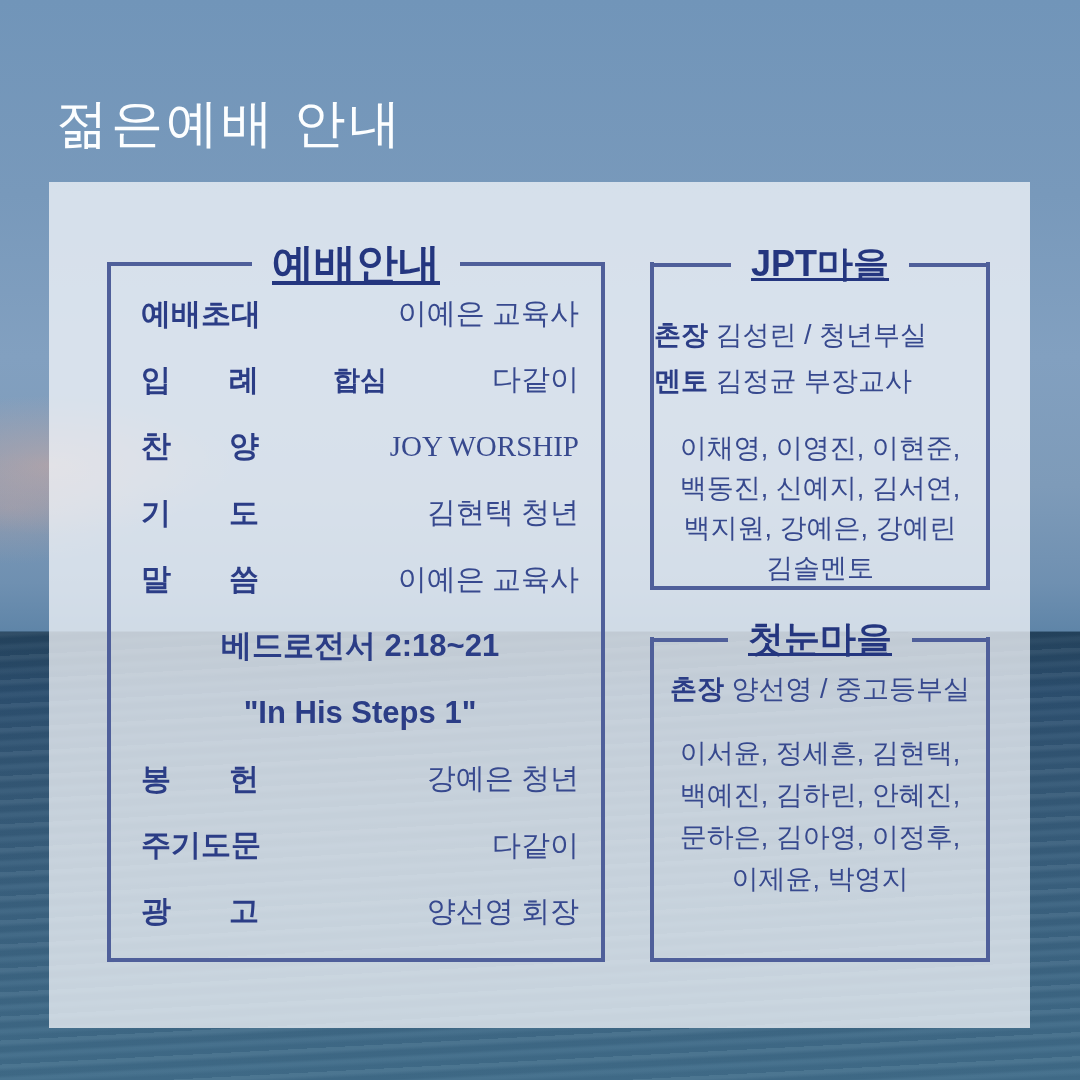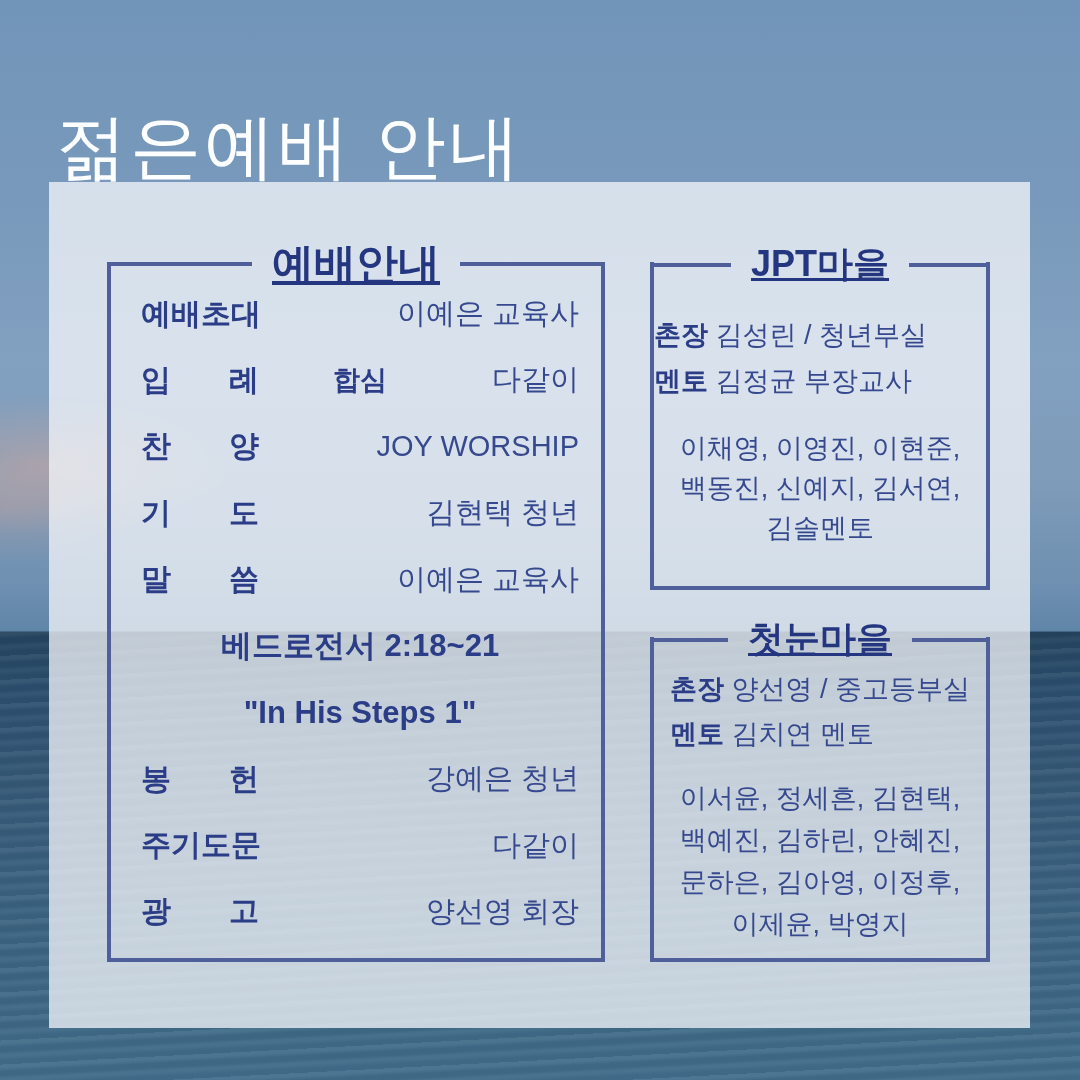--- a/index.html
+++ b/index.html
@@ -26,21 +26,21 @@
       repeating-linear-gradient(177deg,
         rgba(255,255,255,0.055) 0 3px,
         rgba(10,30,50,0.07) 7px 11px,
         rgba(255,255,255,0.03) 14px 16px,
         rgba(5,20,40,0.05) 20px 24px);
     mix-blend-mode:normal;
   }
   
   .page-title{
     position:absolute;left:56px;top:60px;
-    font-size:71px;line-height:1.1;font-weight:100;
+    font-size:52px;line-height:1.1;font-weight:100;
     color:#fcfeff;letter-spacing:3px;white-space:nowrap;
   }
   
   .panel{
     position:absolute;left:49px;top:182px;width:981px;height:846px;
     background:rgba(243,246,250,0.76);
   }
   
   .vbox{
     position:absolute;border:4px solid #4f5f9a;border-top:none;box-sizing:border-box;
@@ -68,21 +68,21 @@
   .row-label{
     display:inline-block;width:118px;
     font-size:30px;font-weight:700;color:#2b3d86;
     text-align:justify;text-align-last:justify;white-space:nowrap;
   }
   .row-mid{
     position:absolute;left:50%;transform:translateX(-50%);
     font-size:27px;font-weight:700;color:#2b3d86;white-space:nowrap;
   }
   .row-value{
-    margin-left:auto;font-size:29px;font-weight:400;color:#37498e;white-space:nowrap;
+    margin-left:auto;font-size:29px;font-weight:400;color:#37498e;white-space:nowrap;font-family:Liberation Serif, serif;
   }
   .row-center{
     width:100%;text-align:center;font-size:31px;font-weight:700;color:#2b3d86;white-space:nowrap;
   }
   
   .v-meta{margin-top:50px;font-size:27px;line-height:46px;color:#37498e;}
   .village-box-2 .v-meta{margin-top:30px;line-height:45px;padding-left:16px;}
   .v-meta .b{font-weight:700;color:#2b3d86;}
   .v-names{margin-top:24px;text-align:center;font-size:27px;line-height:40px;color:#37498e;}
   .village-box-2 .v-names{margin-top:20px;line-height:42px;}
@@ -151,33 +151,33 @@
       <span class="vbox-title">JPT마을</span>
       <span class="hline"></span>
     </div>
     <div class="v-meta">
       <div><span class="b">촌장</span> <span>김성린 / 청년부실</span></div>
       <div><span class="b">멘토</span> <span>김정균 부장교사</span></div>
     </div>
     <div class="v-names">
       <div>이채영, 이영진, 이현준,</div>
       <div>백동진, 신예지, 김서연,</div>
+      <div>백지원, 강예은, 강예린</div>
       <div>김솔멘토</div>
     </div>
   </section>
 
   <section class="vbox village-box-2">
     <div class="vbox-head">
       <span class="hline"></span>
       <span class="vbox-title">첫눈마을</span>
       <span class="hline"></span>
     </div>
     <div class="v-meta">
       <div><span class="b">촌장</span> <span>양선영 / 중고등부실</span></div>
-      <div><span class="b">멘토</span> <span>김치연 멘토</span></div>
     </div>
     <div class="v-names">
       <div>이서윤, 정세흔, 김현택,</div>
       <div>백예진, 김하린, 안혜진,</div>
       <div>문하은, 김아영, 이정후,</div>
       <div>이제윤, 박영지</div>
     </div>
   </section>
 
 </div>

